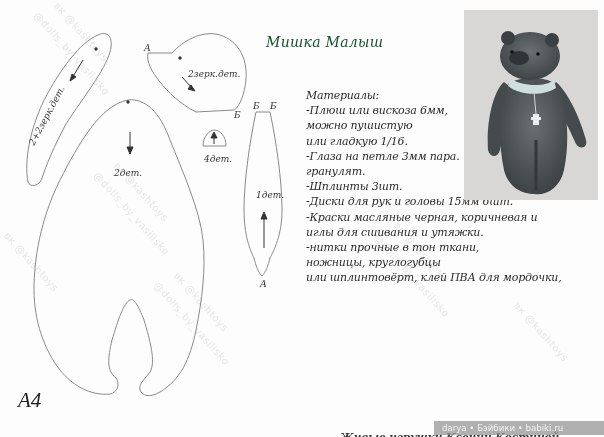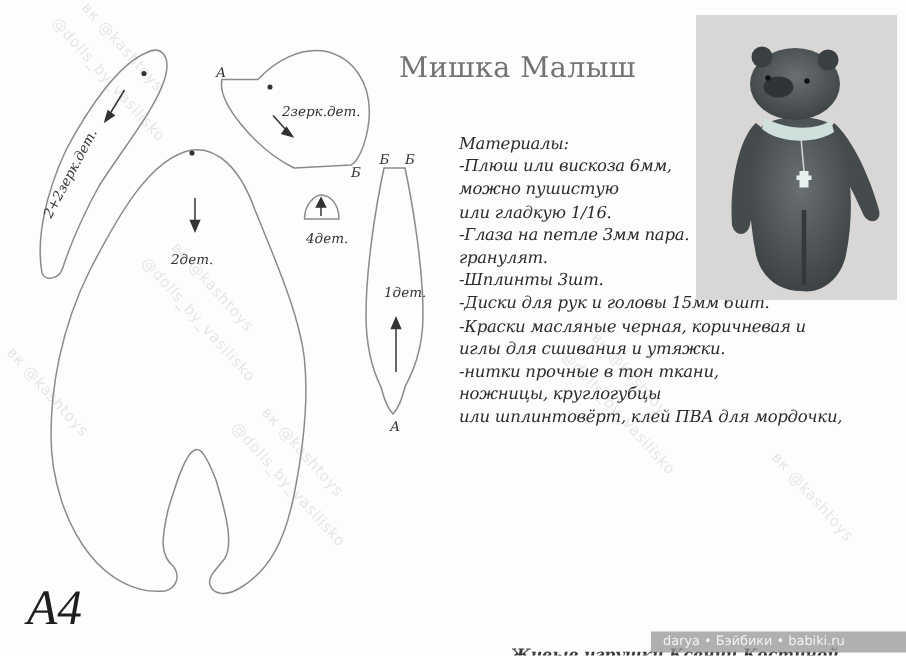--- a/index.html
+++ b/index.html
@@ -10,39 +10,39 @@
   }
   .sheet { position: absolute; left: 0; top: 0; width: 604px; height: 437px; background: #fdfdfd; }
   svg.pattern { position: absolute; left: 0; top: 0; }
   .watermark {
     position: absolute; font-family: "DejaVu Sans", sans-serif; font-size: 10px;
     color: #e6e6e6; transform: rotate(48deg); transform-origin: left top;
     white-space: nowrap; letter-spacing: 0.5px; pointer-events: none;
   }
   .title {
     position: absolute; left: 266px; top: 34px;
-    font-family: "DejaVu Serif", serif; 
-    font-size: 19px; color: #737373; letter-spacing: 0.3px;
+    font-family: "DejaVu Serif", serif; font-style: italic;
+    font-size: 14px; color: #14532d; letter-spacing: 0.3px;
   }
   .materials {
     position: absolute; left: 306px; top: 88px; width: 300px;
     font-family: "DejaVu Serif", serif; font-style: italic;
     font-size: 11px; line-height: 15.2px; color: #2b2b2b;
     letter-spacing: -0.2px;
   }
   .materials div { white-space: nowrap; }
   .author {
     position: absolute; left: 340px; top: 415px;
     font-family: "DejaVu Serif", serif; font-style: italic; font-weight: bold;
     font-size: 10.5px; color: #3a3a3a; margin-top: 16px;
   }
   .format-label {
     position: absolute; left: 18px; top: 388px;
     font-family: "Liberation Serif", serif; font-style: italic;
-    font-size: 33px; color: #1e1e1e;
+    font-size: 21px; color: #1e1e1e;
   }
   .photo {
     position: absolute; left: 464px; top: 10px; width: 134px; height: 190px;
     background: #d9d7d6; overflow: hidden;
   }
   .site-badge {
     position: absolute; right: 0; bottom: 2px; height: 14px; width: 170px;
     background: rgba(150,150,150,0.75); color: #f3f3f3;
     font-family: "DejaVu Sans", sans-serif; font-size: 8.6px; line-height: 14px;
     text-align: left; padding-left: 8px; box-sizing: border-box;

